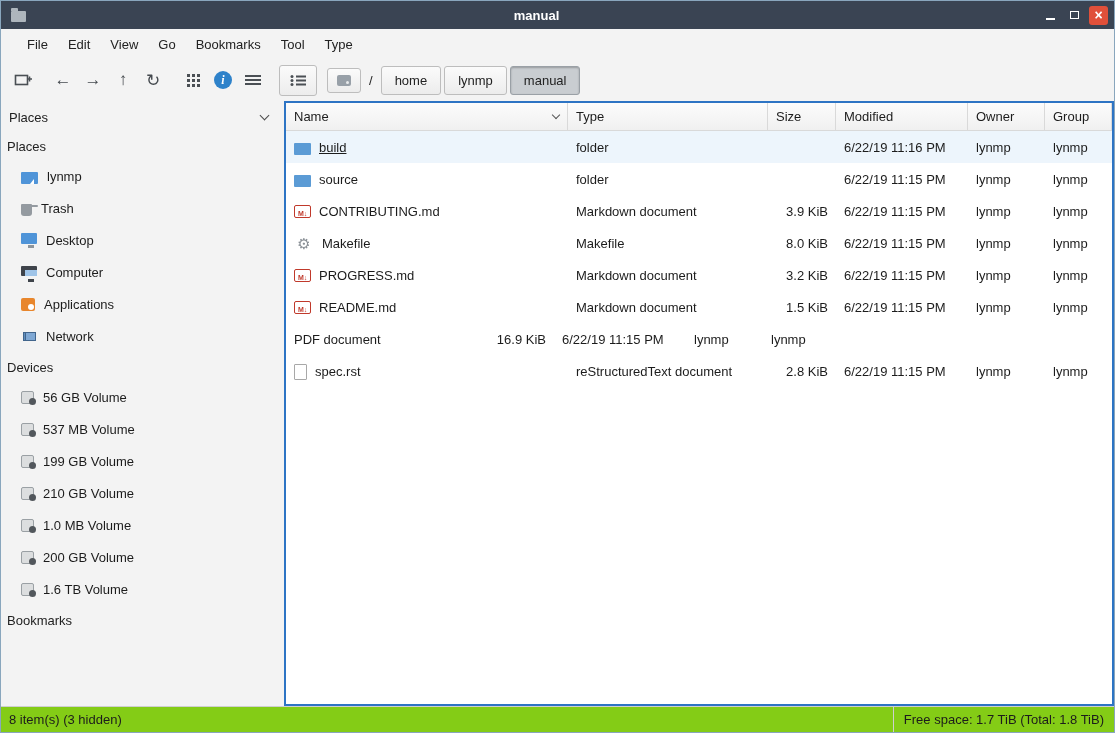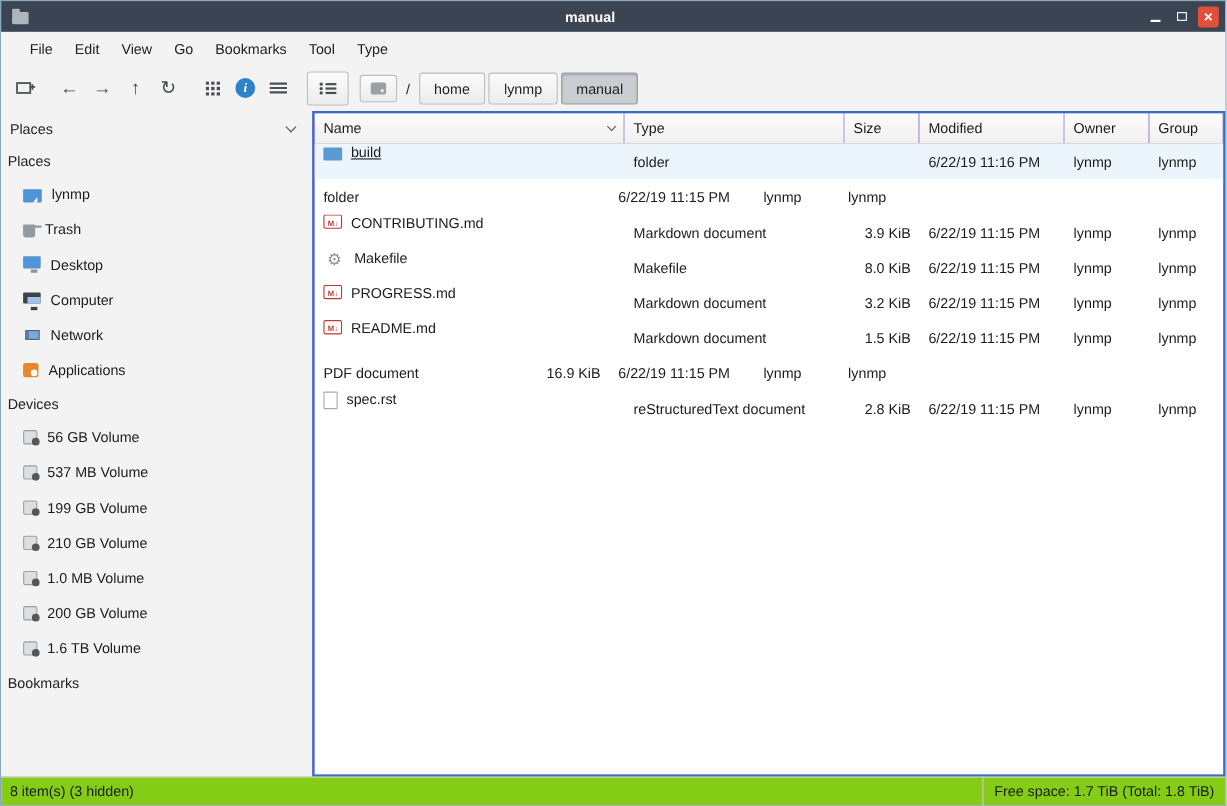--- a/index.html
+++ b/index.html
@@ -78,21 +78,21 @@
   
   .filepane{flex:1;min-width:0;border:2px solid #2d74c4;background:#6d28d9;display:flex;flex-direction:column}
   .header-row{display:flex;flex:none;height:28px;border-bottom:1px solid #d9d9d9}
   .col-header{display:flex;align-items:center;justify-content:space-between;padding:0 8px;border-right:1px solid #d9d9d9;background:linear-gradient(#fcfcfc,#f0f0f0);color:#1c1c1c;flex:none;white-space:nowrap}
   .col-header .chevron{width:6px;height:6px;border-color:#555;margin-left:6px}
   .file-rows{flex:1;overflow:hidden;background:#fff}
   .file-row{display:flex;height:32px;align-items:center}
   .file-row.focused{background:#edf5fc}
   .file-row.focused .file-name{text-decoration:underline}
   .cell{padding:0 8px;white-space:nowrap;overflow:hidden;flex:none}
-  .name-cell{display:flex;align-items:flex-start;gap:8px;height:100%}
+  .name-cell{display:flex;align-items:center;gap:8px;height:100%}
   .size-cell{text-align:right}
   .ficon{width:20px;height:18px;display:flex;justify-content:center;align-items:center;flex:none;position:relative}
 
   
   .folder-icon{width:17px;height:12px;background:#5b9bd5;border-radius:1px;margin-top:3px}
   .folder-icon::before{content:"";position:absolute;top:1px;left:1px;width:8px;height:3px;background:#5b9bd5;border-radius:1px 1px 0 0}
   .markdown-icon{width:17px;height:13px;background:#fff;border:1px solid #c0392b;border-radius:2px}
   .markdown-icon::after{content:"M↓";position:absolute;left:3px;top:4px;font-size:7px;font-weight:bold;color:#c0392b;line-height:1}
   .makefile-icon{color:#8b9197;font-size:15px;line-height:1}
   .makefile-icon::after{content:"⚙"}
@@ -209,26 +209,26 @@
         </div>
         <div class="side-item">
           <span class="sicon desktop-icon"></span>
           <span class="side-label">Desktop</span>
         </div>
         <div class="side-item">
           <span class="sicon computer-icon"></span>
           <span class="side-label">Computer</span>
         </div>
         <div class="side-item">
+          <span class="sicon applications-icon"></span>
+          <span class="side-label">Applications</span>
+        </div>
+        <div class="side-item">
           <span class="sicon network-icon"></span>
           <span class="side-label">Network</span>
-        </div>
-        <div class="side-item">
-          <span class="sicon applications-icon"></span>
-          <span class="side-label">Applications</span>
         </div>
         <div class="side-section">Devices</div>
         <div class="side-item">
           <span class="sicon volume-icon"></span>
           <span class="side-label">56 GB Volume</span>
         </div>
         <div class="side-item">
           <span class="sicon volume-icon"></span>
           <span class="side-label">537 MB Volume</span>
         </div>
@@ -283,20 +283,24 @@
             <span class="ficon folder-icon"></span>
             <span class="file-name">build</span>
           </div>
           <div class="cell type-cell" style="width: 200px;">folder</div>
           <div class="cell size-cell" style="width: 68px;"></div>
           <div class="cell modified-cell" style="width: 132px;">6/22/19 11:16 PM</div>
           <div class="cell owner-cell" style="width: 77px;">lynmp</div>
           <div class="cell group-cell" style="flex: 1 1 0%;">lynmp</div>
         </div>
         <div class="file-row">
+          <div class="cell name-cell" style="width: 282px;">
+            <span class="ficon folder-icon"></span>
+            <span class="file-name">source</span>
+          </div>
           <div class="cell type-cell" style="width: 200px;">folder</div>
           <div class="cell size-cell" style="width: 68px;"></div>
           <div class="cell modified-cell" style="width: 132px;">6/22/19 11:15 PM</div>
           <div class="cell owner-cell" style="width: 77px;">lynmp</div>
           <div class="cell group-cell" style="flex: 1 1 0%;">lynmp</div>
         </div>
         <div class="file-row">
           <div class="cell name-cell" style="width: 282px;">
             <span class="ficon markdown-icon"></span>
             <span class="file-name">CONTRIBUTING.md</span>

